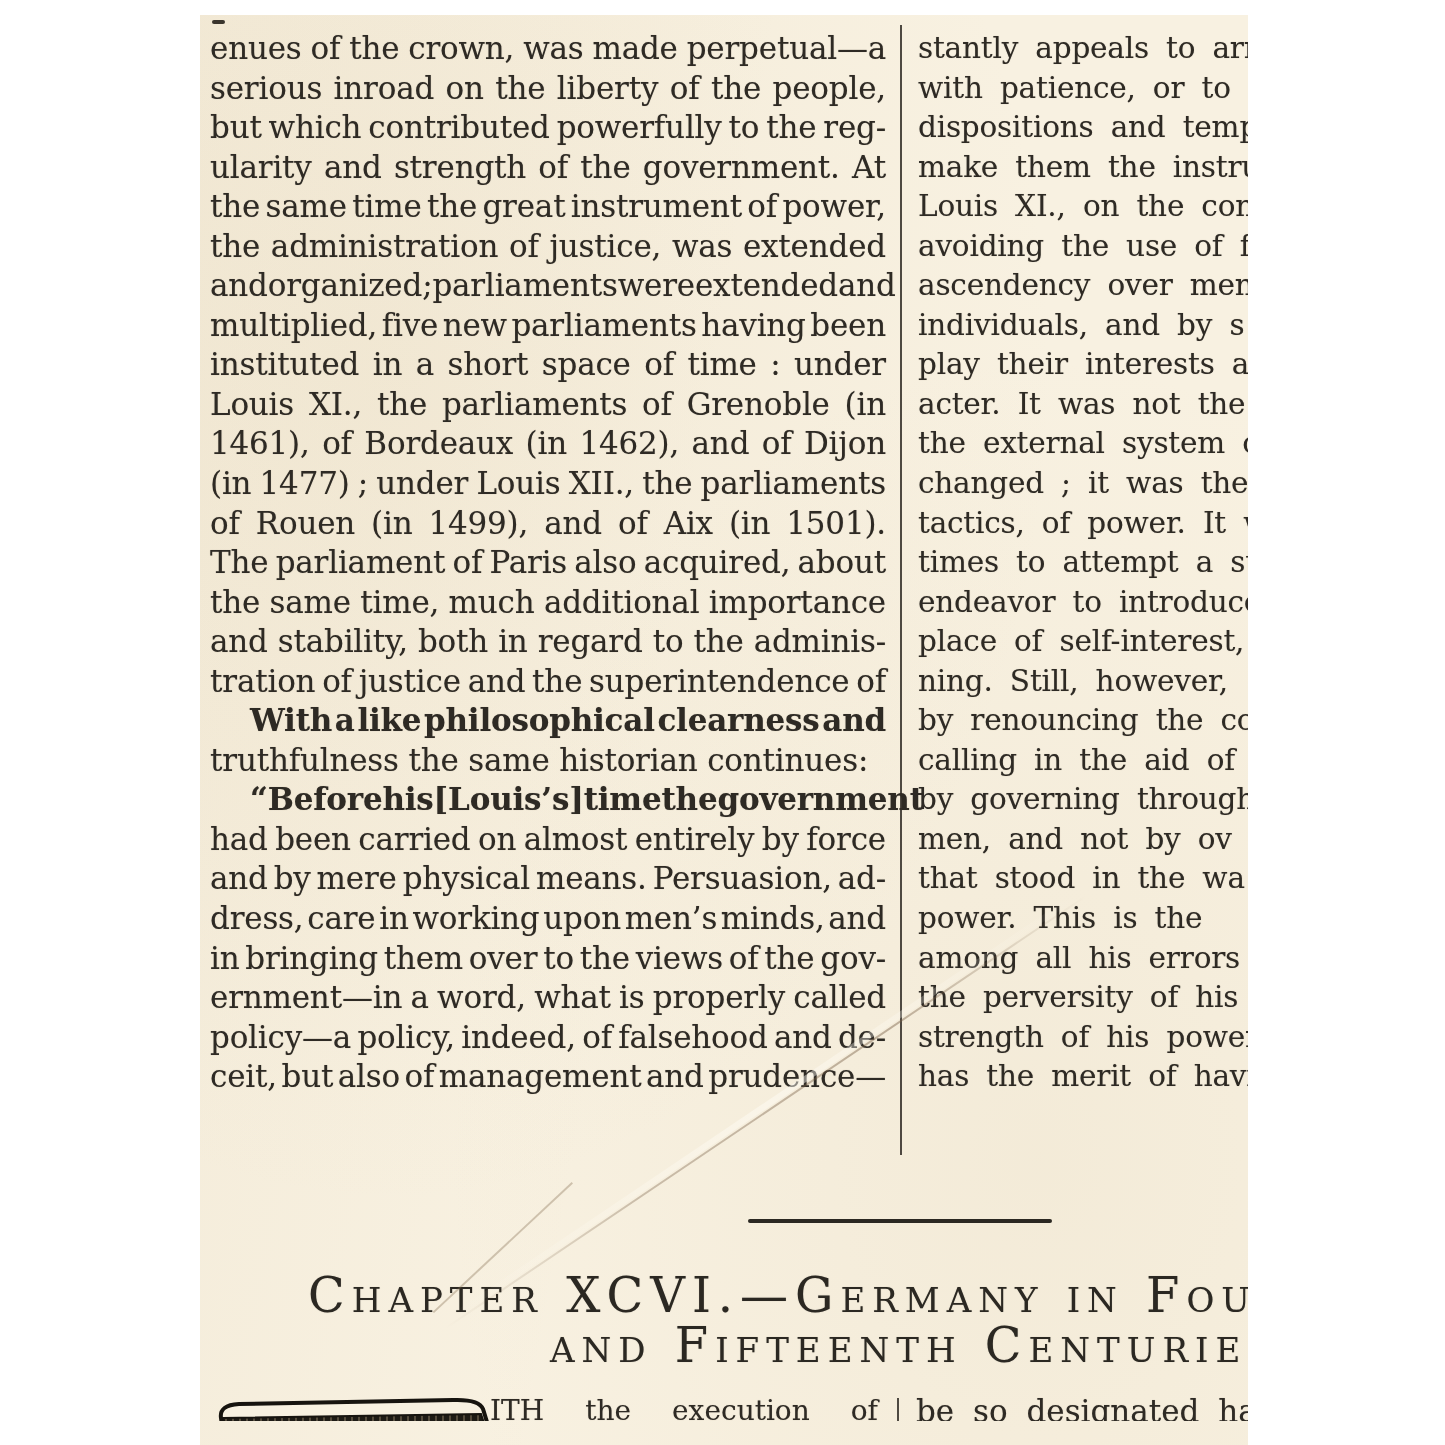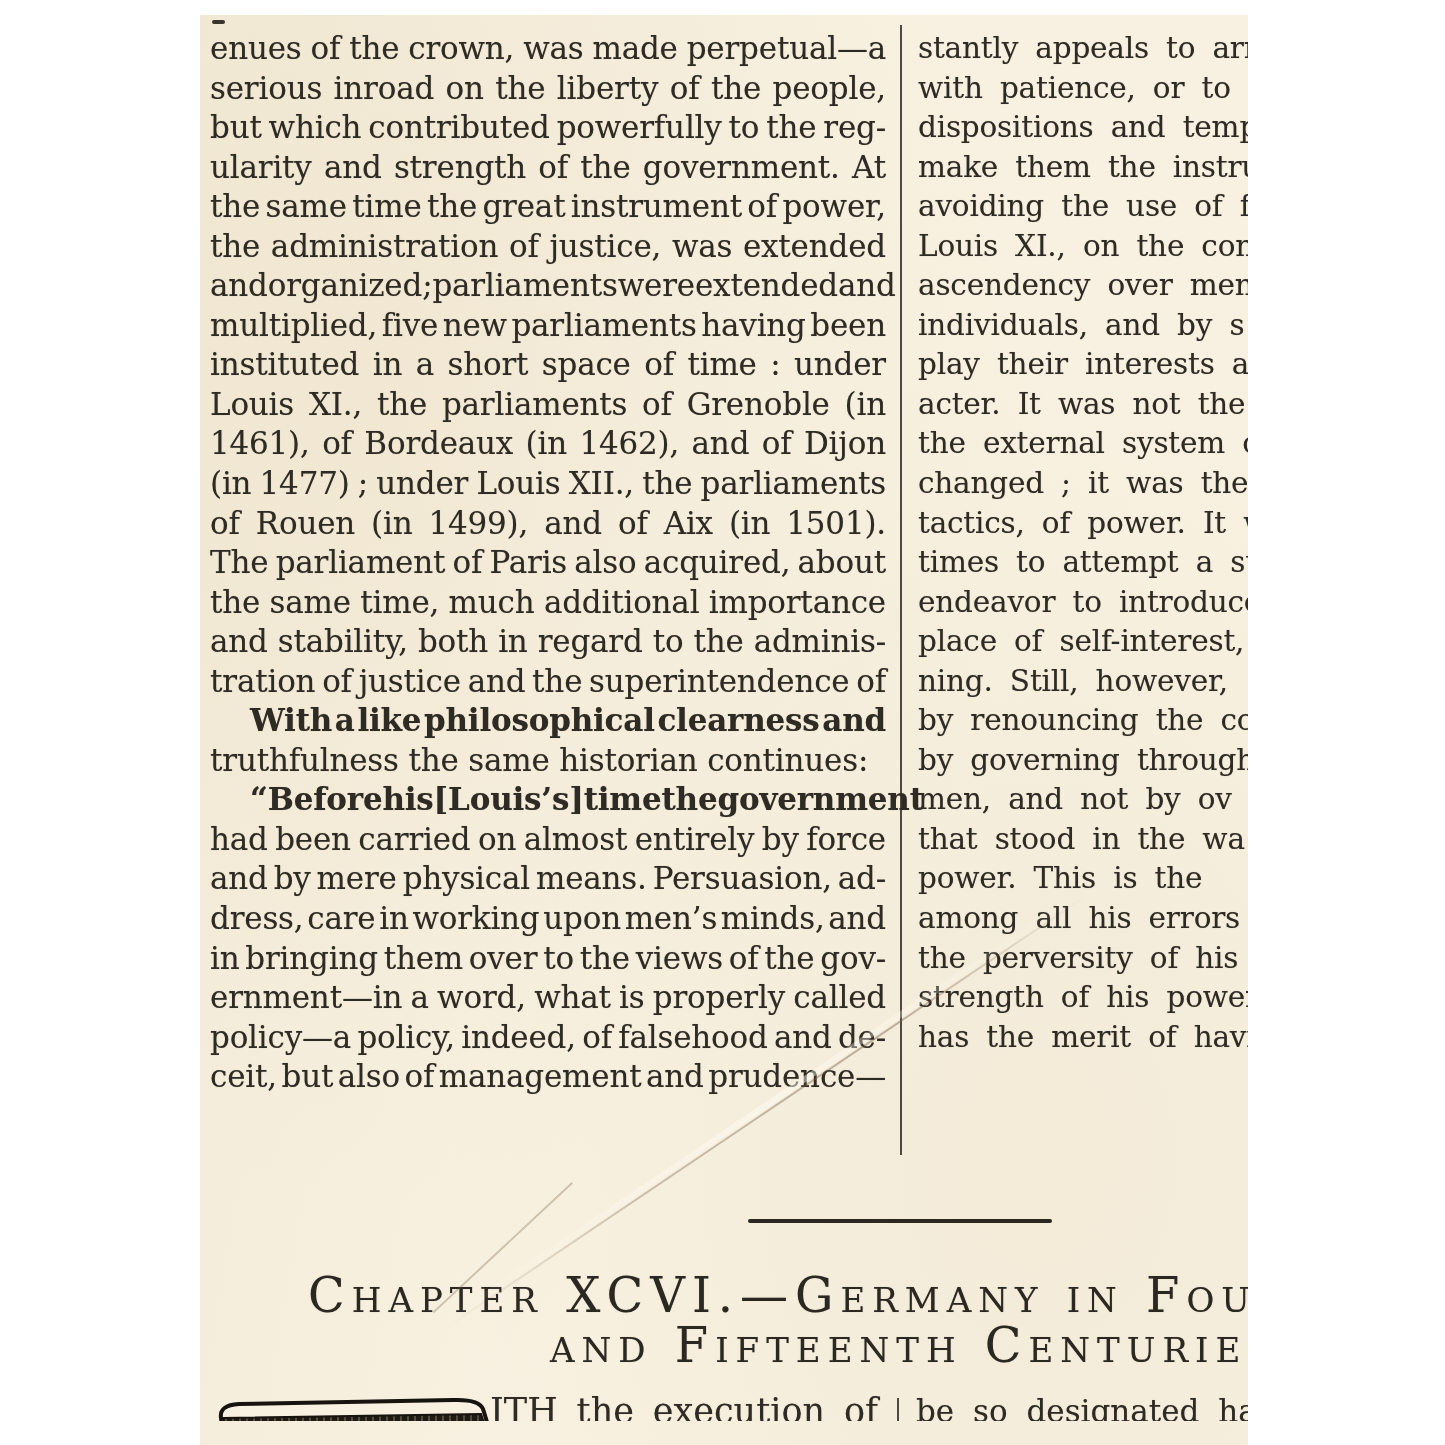--- a/index.html
+++ b/index.html
@@ -25,21 +25,21 @@
   #section-rule{position:absolute;left:548px;top:1204px;width:304px;height:4px;background:#2b2822;border-radius:2px;}
   
   .chap{position:absolute;white-space:nowrap;font-variant:small-caps;font-size:48px;
         letter-spacing:7px;color:#2b2822;text-shadow:0 0 1px rgba(43,40,34,0.3);}
   #chap1{left:108px;top:1252px;}
   #chap2{left:350px;top:1302px;}
   
   #bottom-row{position:absolute;left:0;top:1375px;width:1048px;height:31px;overflow:hidden;}
   #ornament{position:absolute;left:13px;top:6px;}
   #opening-line{position:absolute;left:290px;top:0;width:388px;display:flex;justify-content:space-between;
-                font-size:35px;line-height:42px;white-space:nowrap;}
+                font-size:28px;line-height:42px;white-space:nowrap;}
   #bottom-rule{position:absolute;left:697px;top:8px;width:2px;height:30px;background:rgba(48,44,38,0.85);}
   #bottom-right-line{position:absolute;left:716px;top:0;font-size:31px;line-height:42px;
                      white-space:nowrap;word-spacing:9px;}
   
   .crease{position:absolute;pointer-events:none;}
   #crease-main{left:180px;top:1096px;width:772px;height:2px;
      background:linear-gradient(90deg,rgba(120,95,70,0),rgba(120,95,70,0.45) 30%,rgba(120,95,70,0.35) 70%,rgba(120,95,70,0));
      transform:rotate(146deg);}
   #crease-soft{left:185px;top:1088px;width:760px;height:6px;
      background:linear-gradient(90deg,rgba(255,255,255,0),rgba(255,252,245,0.5),rgba(255,255,255,0));
@@ -302,34 +302,35 @@
         </div>
       </div>
 
     <div id="col-rule"></div>
 
     <div id="right-col" class="txt">
         <div class="rline">stantly appeals to arm</div>
         <div class="rline">with patience, or to</div>
         <div class="rline">dispositions and tempe</div>
         <div class="rline">make them the instru</div>
+        <div class="rline">Louis XI., on the con</div>
         <div class="rline">avoiding the use of f</div>
-        <div class="rline">Louis XI., on the con</div>
         <div class="rline">ascendency over men</div>
         <div class="rline">individuals, and by s</div>
         <div class="rline">play their interests an</div>
         <div class="rline">acter.  It was not the</div>
         <div class="rline">the external system o</div>
         <div class="rline">changed ; it was the</div>
         <div class="rline">tactics, of power.  It w</div>
         <div class="rline">times to attempt a stil</div>
         <div class="rline">endeavor to introduce</div>
         <div class="rline">place of self-interest, p</div>
         <div class="rline">ning.  Still, however,</div>
         <div class="rline">by renouncing the con</div>
+        <div class="rline">calling in the aid of</div>
         <div class="rline">by governing through</div>
         <div class="rline">men, and not by ov</div>
         <div class="rline">that stood in the wa</div>
         <div class="rline">power.  This is the</div>
         <div class="rline">among all his errors a</div>
         <div class="rline">the perversity of his n</div>
         <div class="rline">strength of his powerf</div>
         <div class="rline">has the merit of havin</div>
       </div>
 

